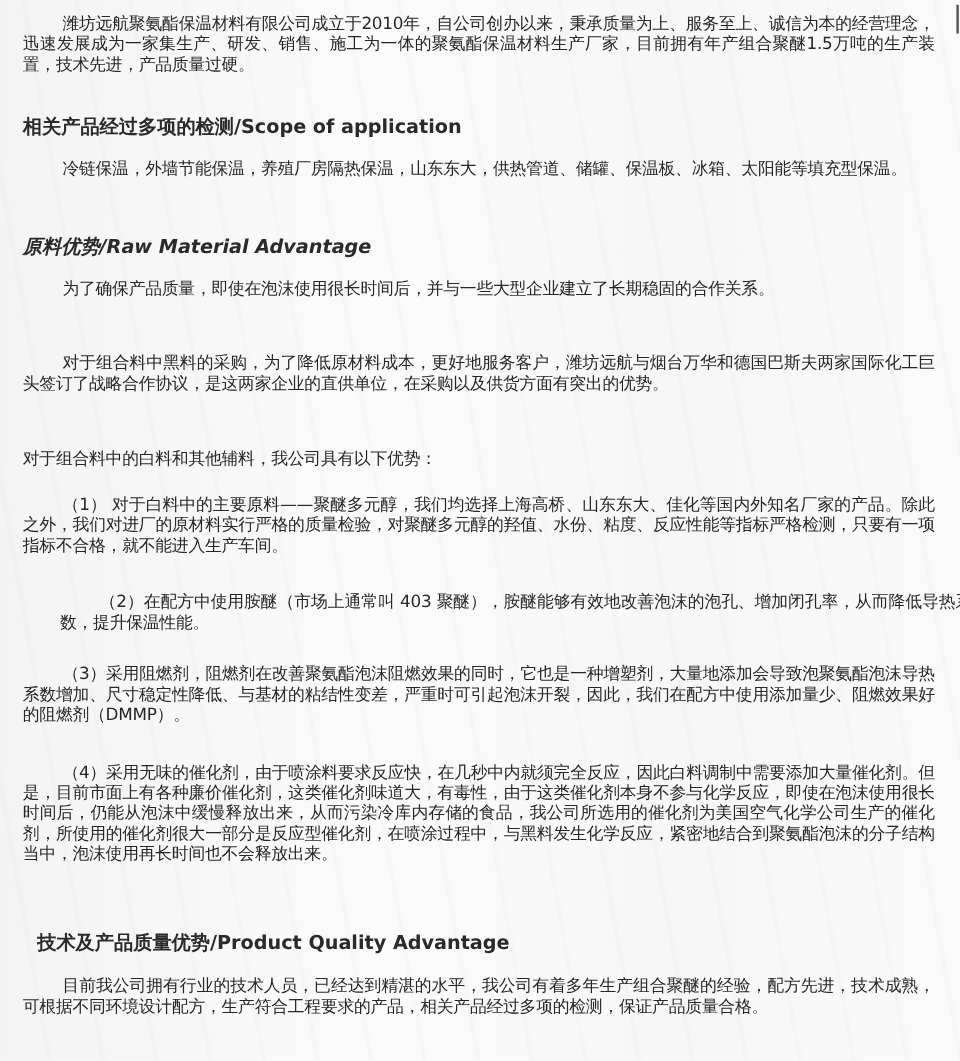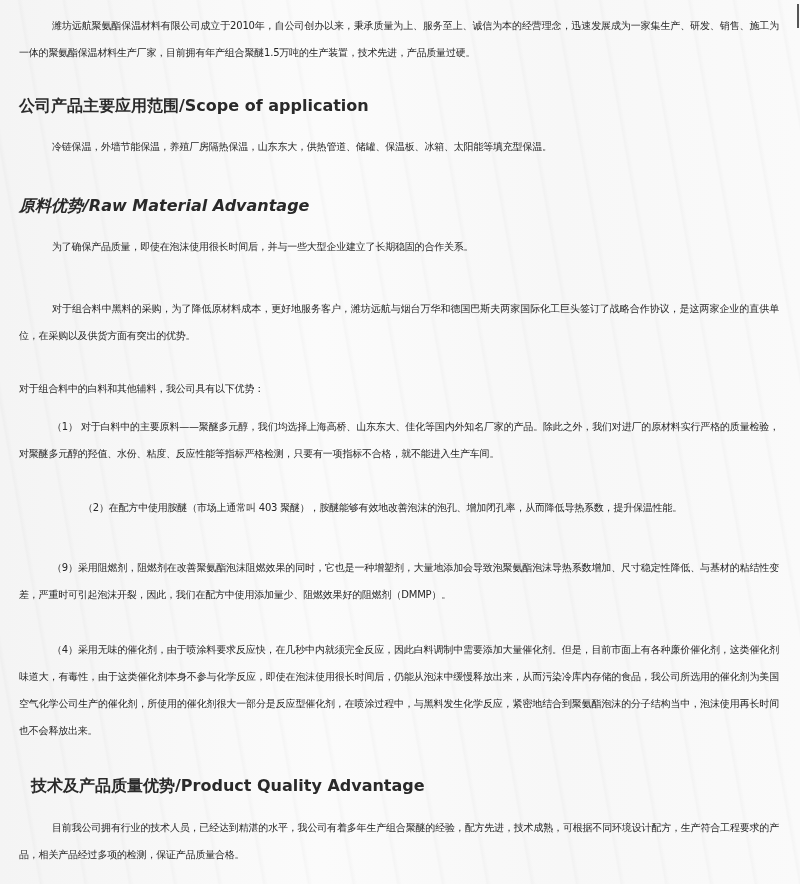--- a/index.html
+++ b/index.html
@@ -20,22 +20,22 @@
     .doc {
       position: absolute;
       left: 19px;
       top: 0;
       width: 760px;
     }
     .p {
       position: absolute;
       left: 0;
       width: 760px;
-      font-size: 10px;
-      line-height: 27px;
+      font-size: 14px;
+      line-height: 17px;
       letter-spacing: -0.2px;
       text-align: justify;
       margin: 0;
     }
     .p.indent { text-indent: 33px; }
     .heading {
       position: absolute;
       left: 0;
       font-size: 16px;
       line-height: 21px;
@@ -52,37 +52,37 @@
       background: #555;
     }
   </style>
 </head>
 <body>
 
 <div class="doc">
 
   <p class="p indent" style="top:12px;">潍坊远航聚氨酯保温材料有限公司成立于2010年，自公司创办以来，秉承质量为上、服务至上、诚信为本的经营理念，迅速发展成为一家集生产、研发、销售、施工为一体的聚氨酯保温材料生产厂家，目前拥有年产组合聚醚1.5万吨的生产装置，技术先进，产品质量过硬。</p>
 
-  <h2 class="heading" style="top:95px;">公司产品主要应用范围/Scope of application</h2>
+  <h2 class="heading" style="top:95px;">相关产品经过多项的检测/Scope of application</h2>
 
   <p class="p indent" style="top:133px;">冷链保温，外墙节能保温，养殖厂房隔热保温，山东东大，供热管道、储罐、保温板、冰箱、太阳能等填充型保温。</p>
 
   <h2 class="heading" style="top:195px;font-style:italic;">原料优势/Raw Material Advantage</h2>
 
   <p class="p indent" style="top:233px;">为了确保产品质量，即使在泡沫使用很长时间后，并与一些大型企业建立了长期稳固的合作关系。</p>
 
   <p class="p indent" style="top:295px;">对于组合料中黑料的采购，为了降低原材料成本，更好地服务客户，潍坊远航与烟台万华和德国巴斯夫两家国际化工巨头签订了战略合作协议，是这两家企业的直供单位，在采购以及供货方面有突出的优势。</p>
 
   <p class="p" style="top:375px;">对于组合料中的白料和其他辅料，我公司具有以下优势：</p>
 
   <p class="p indent" style="top:413px;">（1） 对于白料中的主要原料——聚醚多元醇，我们均选择上海高桥、山东东大、佳化等国内外知名厂家的产品。除此之外，我们对进厂的原材料实行严格的质量检验，对聚醚多元醇的羟值、水份、粘度、反应性能等指标严格检测，只要有一项指标不合格，就不能进入生产车间。</p>
 
   <p class="p indent" style="top:494px;margin-left:31px;">（2）在配方中使用胺醚（市场上通常叫 403 聚醚），胺醚能够有效地改善泡沫的泡孔、增加闭孔率，从而降低导热系数，提升保温性能。</p>
 
-  <p class="p indent" style="top:554px;">（9）采用阻燃剂，阻燃剂在改善聚氨酯泡沫阻燃效果的同时，它也是一种增塑剂，大量地添加会导致泡聚氨酯泡沫导热系数增加、尺寸稳定性降低、与基材的粘结性变差，严重时可引起泡沫开裂，因此，我们在配方中使用添加量少、阻燃效果好的阻燃剂（DMMP）。</p>
+  <p class="p indent" style="top:554px;">（3）采用阻燃剂，阻燃剂在改善聚氨酯泡沫阻燃效果的同时，它也是一种增塑剂，大量地添加会导致泡聚氨酯泡沫导热系数增加、尺寸稳定性降低、与基材的粘结性变差，严重时可引起泡沫开裂，因此，我们在配方中使用添加量少、阻燃效果好的阻燃剂（DMMP）。</p>
 
   <p class="p indent" style="top:636px;">（4）采用无味的催化剂，由于喷涂料要求反应快，在几秒中内就须完全反应，因此白料调制中需要添加大量催化剂。但是，目前市面上有各种廉价催化剂，这类催化剂味道大，有毒性，由于这类催化剂本身不参与化学反应，即使在泡沫使用很长时间后，仍能从泡沫中缓慢释放出来，从而污染冷库内存储的食品，我公司所选用的催化剂为美国空气化学公司生产的催化剂，所使用的催化剂很大一部分是反应型催化剂，在喷涂过程中，与黑料发生化学反应，紧密地结合到聚氨酯泡沫的分子结构当中，泡沫使用再长时间也不会释放出来。</p>
 
   <h2 class="heading" style="top:775px;margin-left:12px;">技术及产品质量优势/Product Quality Advantage</h2>
 
   <p class="p indent" style="top:814px;">目前我公司拥有行业的技术人员，已经达到精湛的水平，我公司有着多年生产组合聚醚的经验，配方先进，技术成熟，可根据不同环境设计配方，生产符合工程要求的产品，相关产品经过多项的检测，保证产品质量合格。</p>
 
 </div>
 
 <div class="edge-mark"></div>

